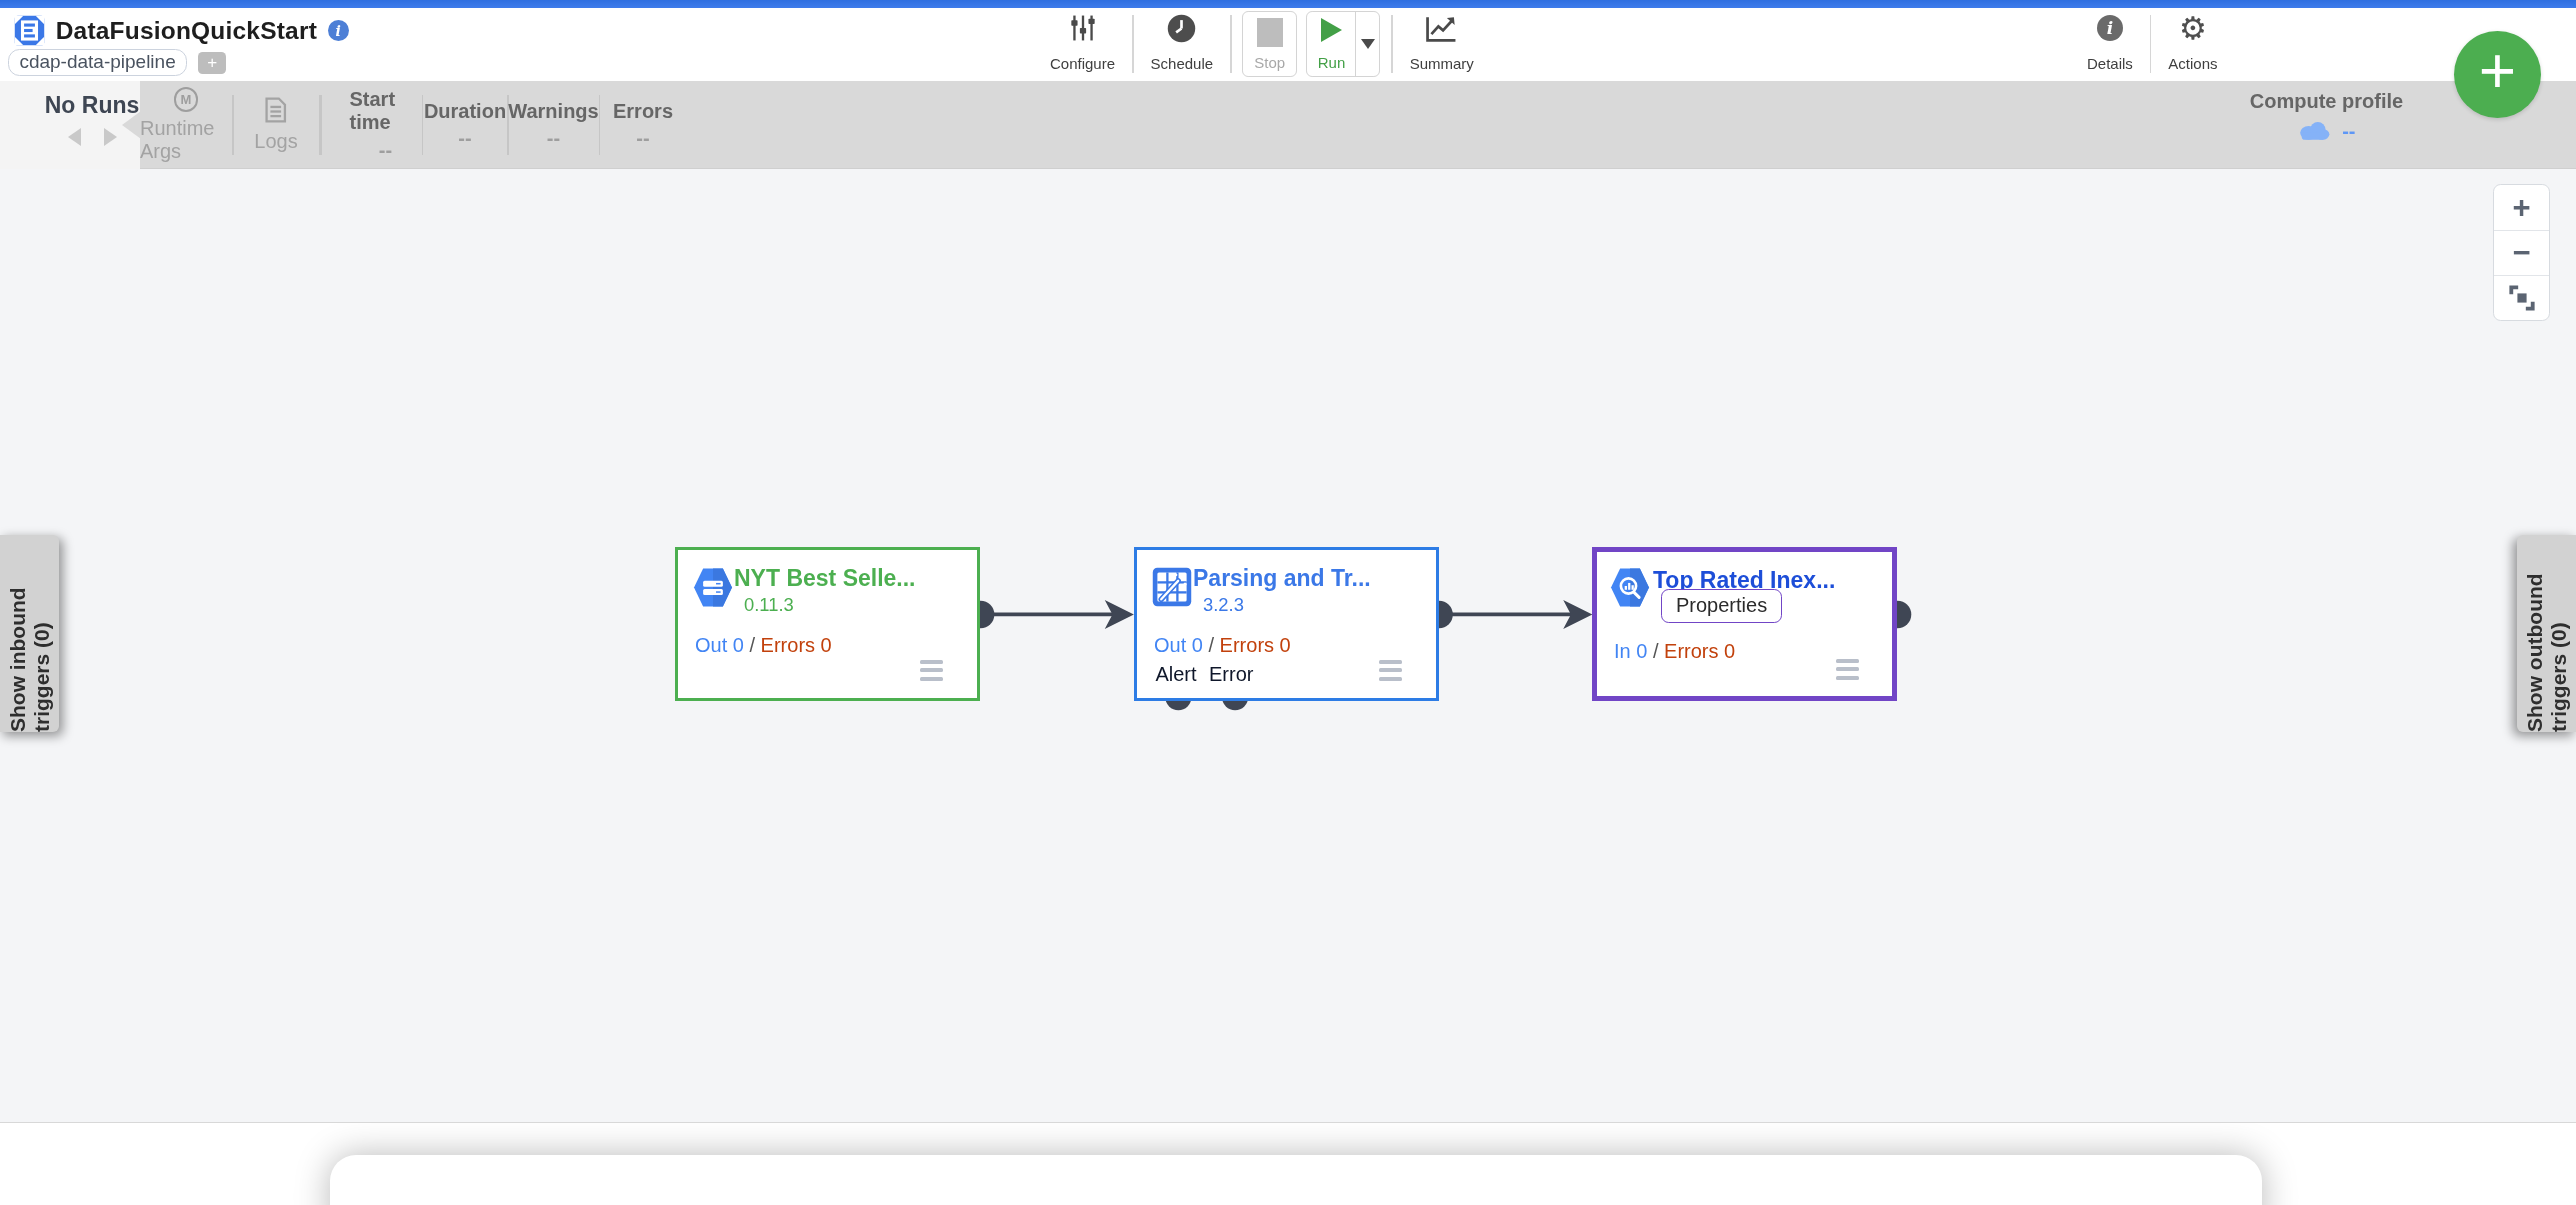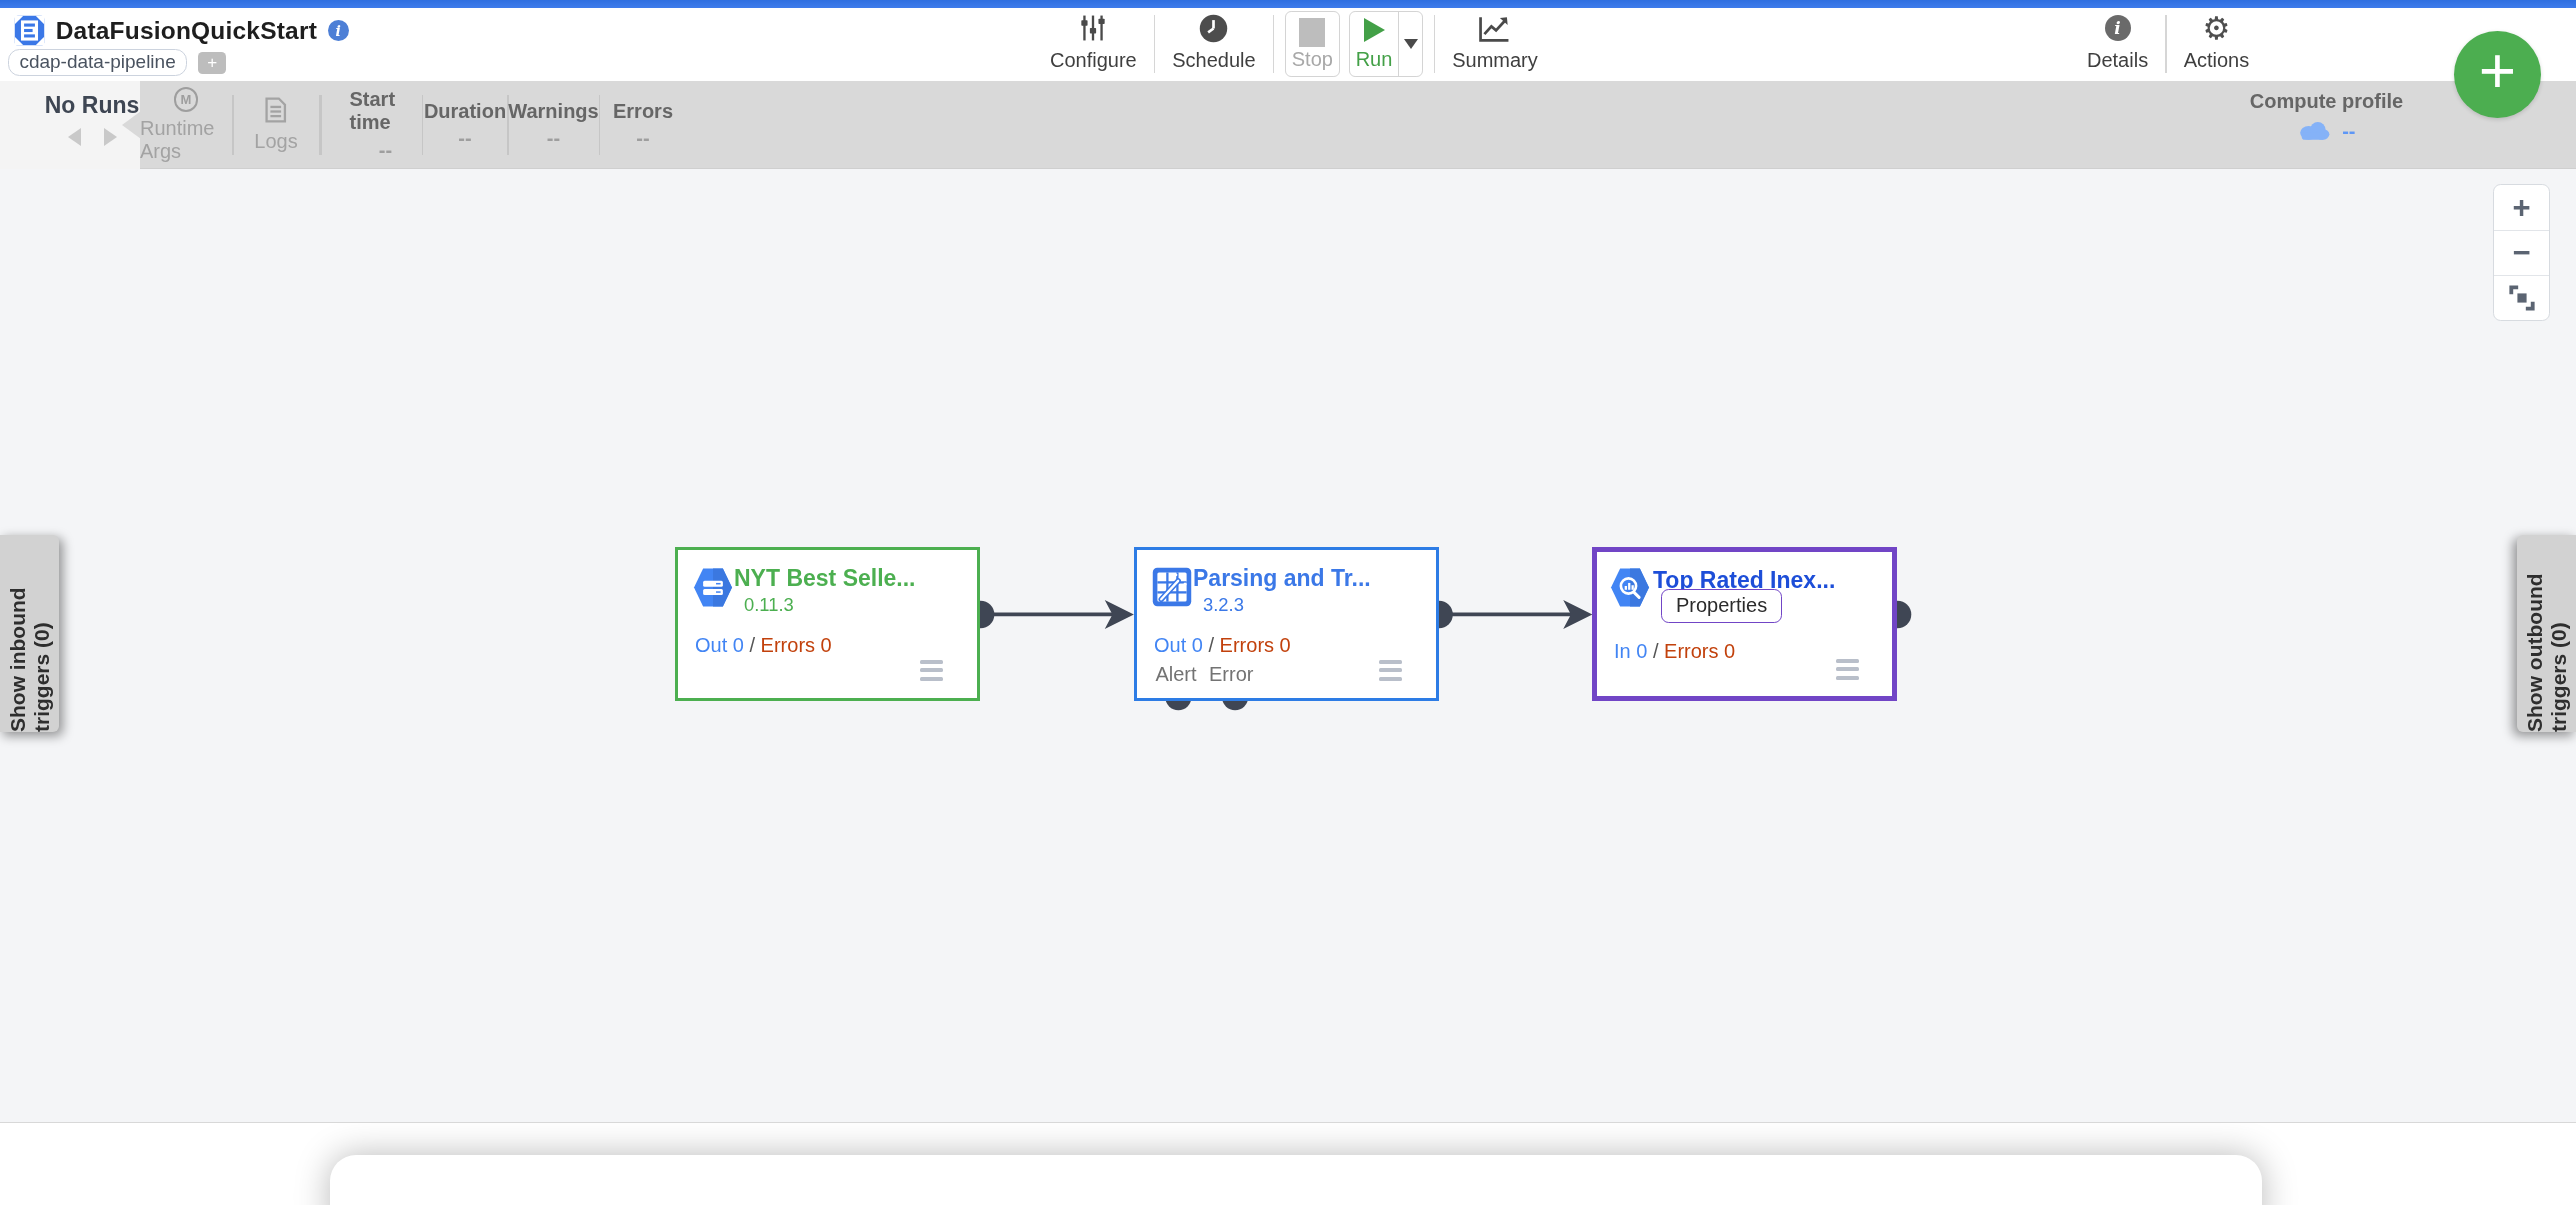--- a/index.html
+++ b/index.html
@@ -21,21 +21,21 @@
                         font-size:19px; color:#4a5360; background:#fff; }
   #add-tag-chip { width:28px; height:22px; border-radius:4.6px; background:#bdbdbd; color:#fff;
                   font-size:17px; display:flex; align-items:center; justify-content:center; }
 
   
   #toolbar-center { position:absolute; left:1033px; top:9.2px; height:69px; display:flex; align-items:stretch; }
   #toolbar-right  { position:absolute; left:2070px; top:9.2px; height:69px; display:flex; align-items:stretch; }
   .tb-item { display:flex; flex-direction:column; align-items:center; justify-content:space-between;
              padding:3.1px 17px 6.1px; cursor:pointer; }
   .tb-icon { height:32px; display:flex; align-items:center; justify-content:center; }
-  .tb-label { font-size:20px; color:#3f3f3f; }
+  .tb-label { font-size:15px; color:#3f3f3f; }
   .tb-divider { width:1.5px; background:#d6d6d6; height:58px; align-self:center; }
   .disabled-label { color:#a8a8a8; }
   .green-label { color:#43a047; }
   .btn-box { border:1.5px solid #d4d4d4; border-radius:6.1px; background:#fff; height:66px; align-self:center;
              display:flex; }
   #stop-button { width:55px; margin-left:10.7px; flex-direction:column; align-items:center; justify-content:space-between; padding:6.1px 0 4.6px; }
   #run-split { margin-left:9.2px; margin-right:10.7px; }
   #run-main { width:48px; display:flex; flex-direction:column; align-items:center; justify-content:space-between; padding:6.1px 0 4.6px; }
   #run-caret-seg { width:24px; border-left:1.5px solid #d4d4d4; display:flex; align-items:center; justify-content:center; }
   .stop-square { width:26px; height:29px; background:#bdbdbd; }
@@ -102,21 +102,21 @@
   .node-blue   { border:3.1px solid #2d7ce5; }
   .node-purple { border:5.4px solid #7145c6; }
   .node-icon { position:absolute; left:15.3px; top:17px; }
   .node-title { position:absolute; left:56px; top:15.3px; font-size:23px; font-weight:bold; white-space:nowrap; }
   .t-green { color:#4caf50; } .t-blue { color:#3b78e7; } .t-purple { color:#1d4ed8; }
   .node-version { position:absolute; left:66px; top:44px; font-size:18.4px; }
   .node-stats { position:absolute; left:17px; top:84px; font-size:20px; white-space:nowrap; }
   .stat-left { color:#4285f4; } .stat-sep { color:#555; } .stat-err { color:#c2410c; }
   .hamburger { position:absolute; left:242px; top:110px; display:flex; flex-direction:column; gap:4.6px; cursor:pointer; }
   .hamburger div { width:23px; height:3.8px; background:#b9bfca; border-radius:1.5px; }
-  .port-label { position:absolute; top:113px; font-size:20px; color:#737373; }
+  .port-label { position:absolute; top:113px; font-size:20px; color:#0f172a; }
   #alert-label { left:18.4px; } #error-label { left:72px; }
   #properties-button { position:absolute; left:64px; top:37px; border:1.5px solid #7145c6; border-radius:7.7px;
                        background:#fff; padding:3.8px 14px 5.4px; font-size:20px; color:#2b2b2b; cursor:pointer; }
 
   
   #footer { position:absolute; left:0; top:1122px; width:2576px; height:84px; background:#fff;
             border-top:1.5px solid #d8d8d8; overflow:hidden; }
   #console-drawer-shadow { position:absolute; left:330px; top:32px; width:1932px; height:84px;
                            background:#fff; border-radius:26px; box-shadow:0 0 35px rgba(0,0,0,0.28); }
 </style>

